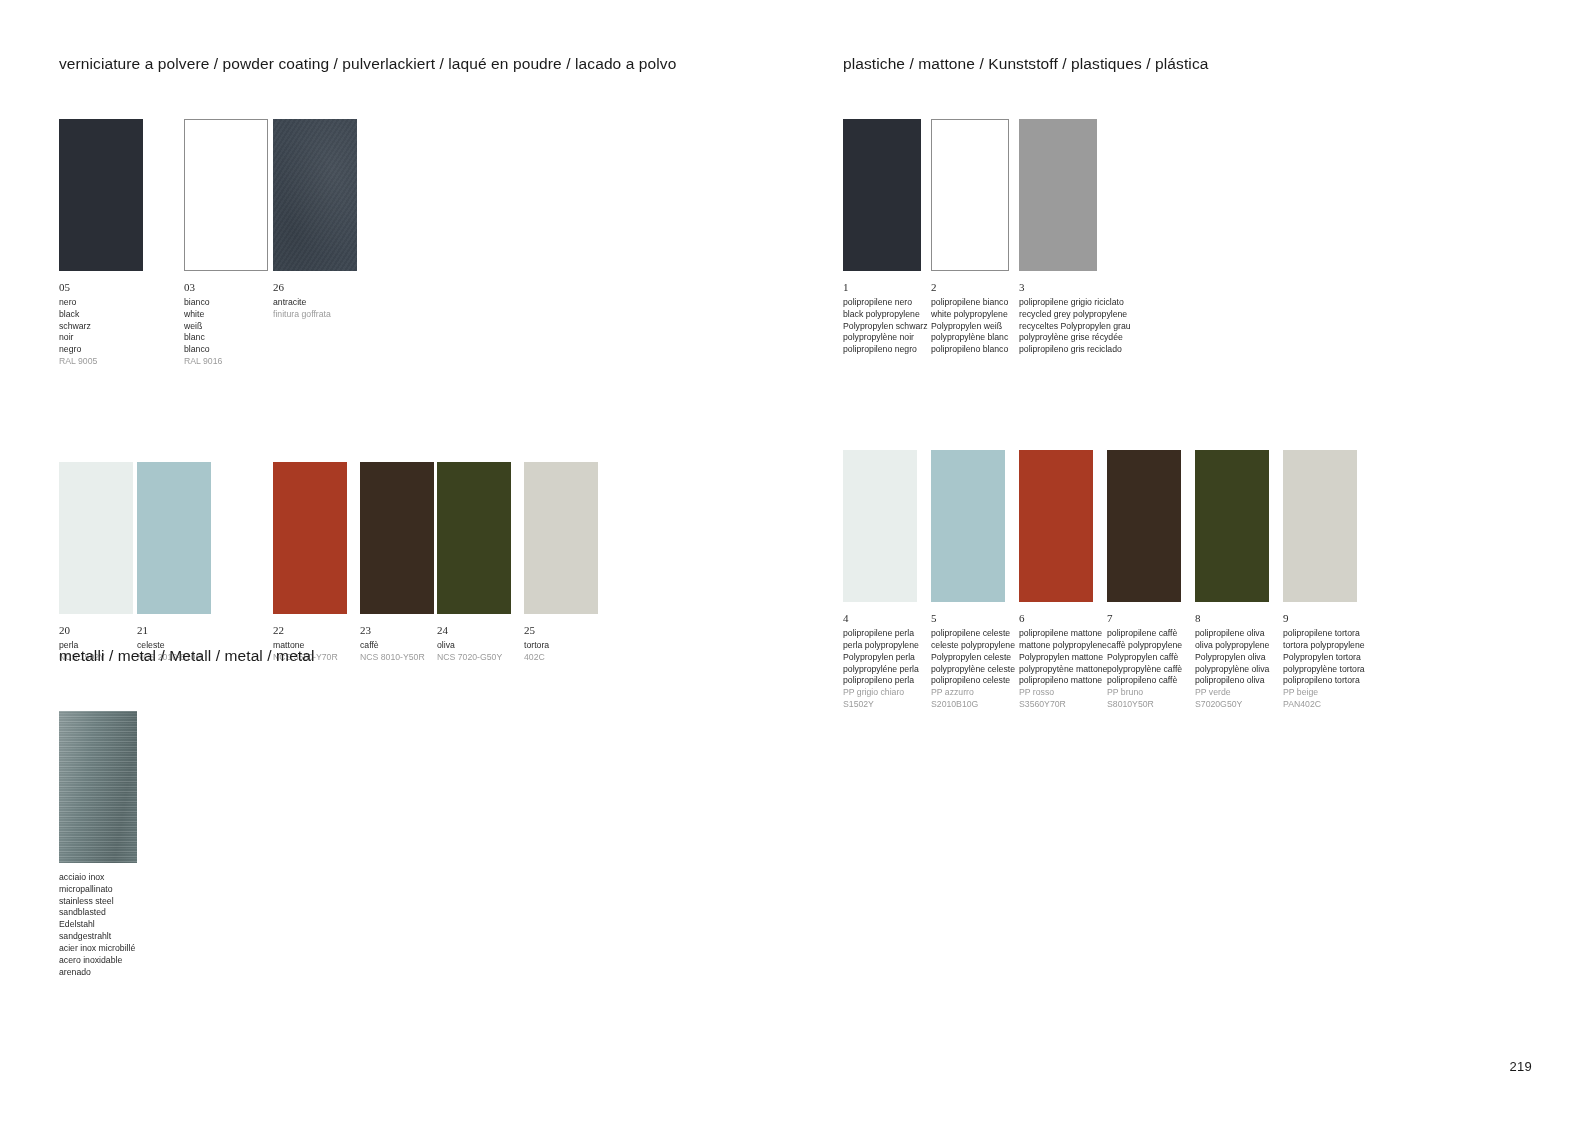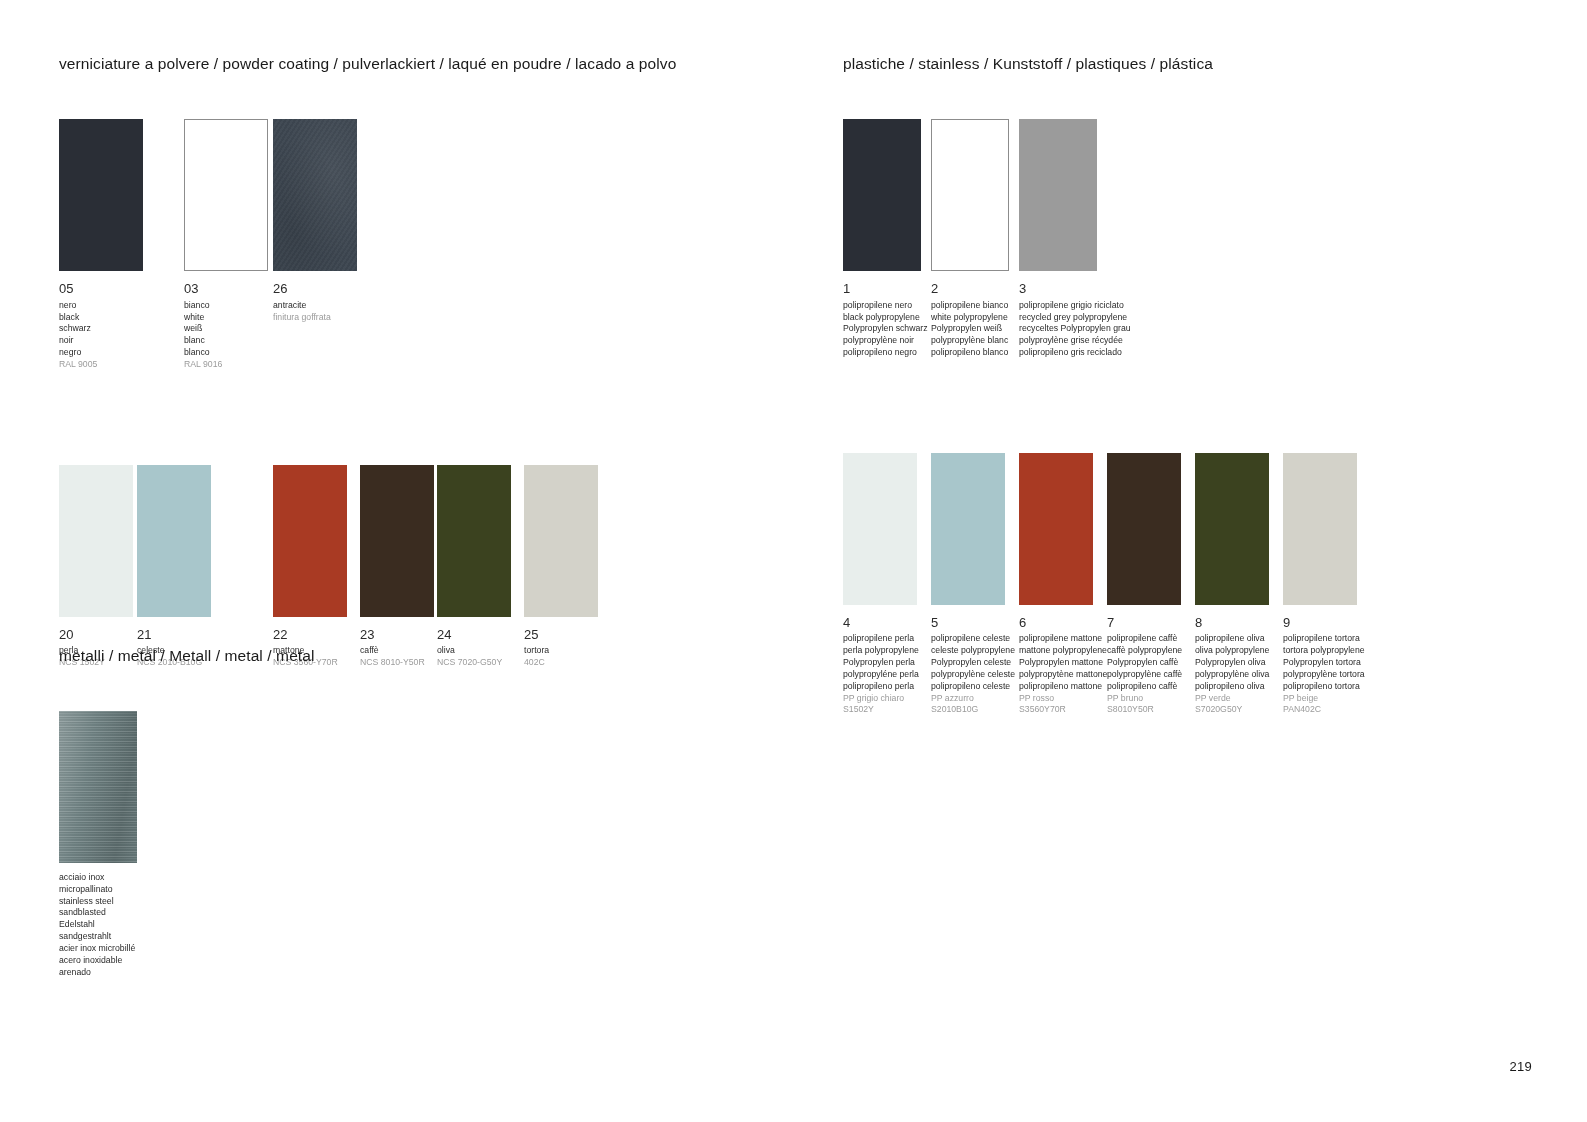--- a/index.html
+++ b/index.html
@@ -65,23 +65,24 @@
         rgba(255,255,255,0.05) 2px 3px,
         rgba(0,0,0,0.03) 3px 5px),
       linear-gradient(100deg, rgba(255,255,255,0.22) 0%, rgba(255,255,255,0.02) 38%, rgba(0,0,0,0.16) 78%, rgba(0,0,0,0.05) 100%);
   }
 
   .labels {
     margin-top: 9px;
     line-height: 1.36;
   }
   .lbl-code {
-    font-size: 13px;
+    font-size: 11px;
     color: #2b2b2b;
     margin-bottom: 2px;
+    font-family: Liberation Serif, serif;
   }
   .lbl-line {
     font-size: 8.7px;
     color: #2b2b2b;
     white-space: nowrap;
   }
   .lbl-line.muted { color: #9b9b9b; }
 
   .page-number {
     position: absolute;
@@ -179,21 +180,21 @@
           <div class="labels">
             <div class="lbl-code">25</div>
             <div class="lbl-line">tortora</div>
             <div class="lbl-line muted">402C</div>
           </div>
         </div>
       </div>
   </div>
 
   <div class="col-right">
-    <h2 class="section-title">plastiche / stainless / Kunststoff / plastiques / plástica</h2>
+    <h2 class="section-title">plastiche / mattone / Kunststoff / plastiques / plástica</h2>
     <div class="swatch-row" id="plastic-row1">
         <div class="swatch-cell" style="width: 88px; margin-right: 0px;">
           <div class="chip" style="width: 78px; height: 152px; background-color: rgb(42, 46, 54);"></div>
           <div class="labels">
             <div class="lbl-code">1</div>
             <div class="lbl-line">polipropilene nero</div>
             <div class="lbl-line">black polypropylene</div>
             <div class="lbl-line">Polypropylen schwarz</div>
             <div class="lbl-line">polypropylène noir</div>
             <div class="lbl-line">polipropileno negro</div>

